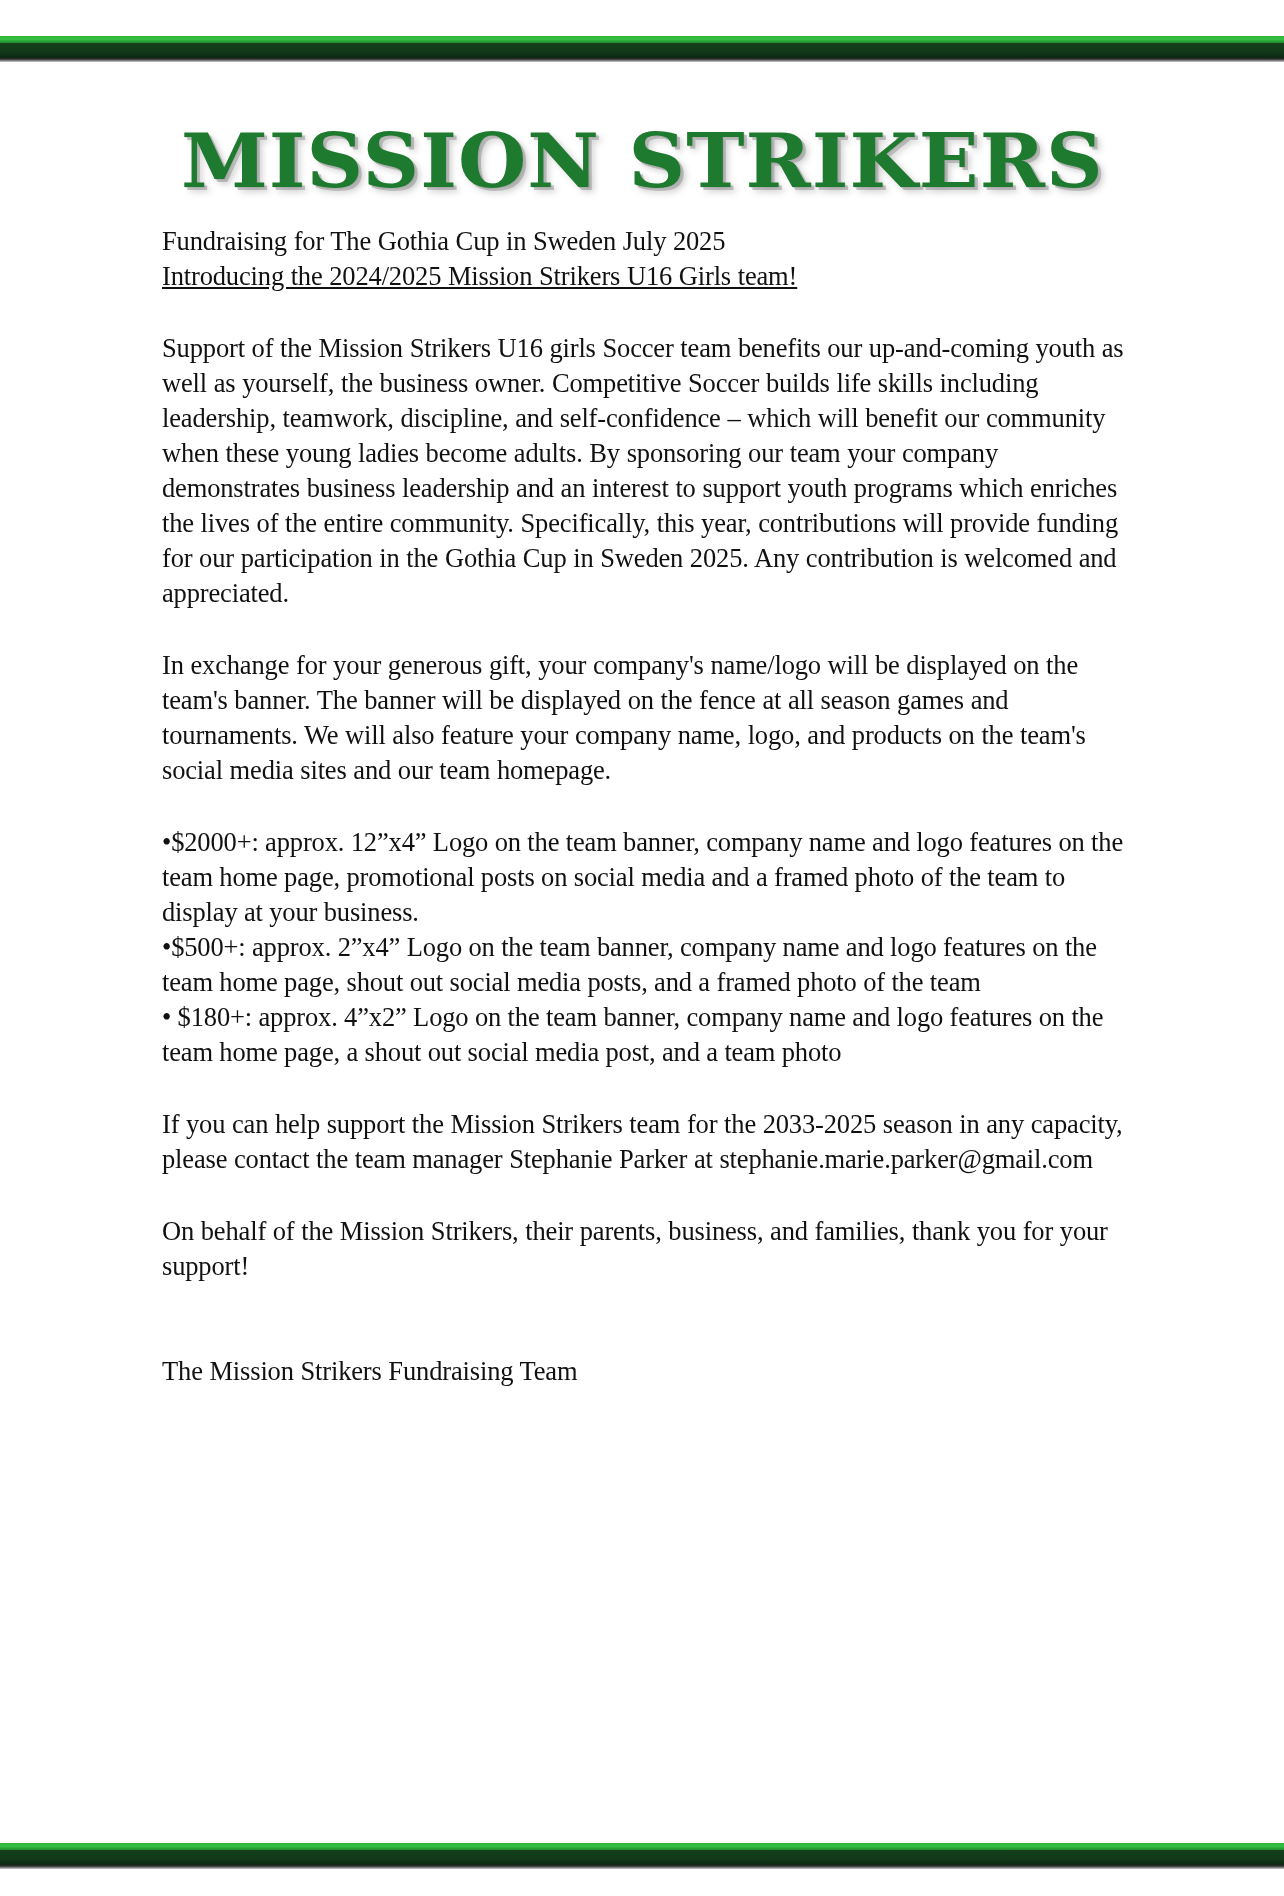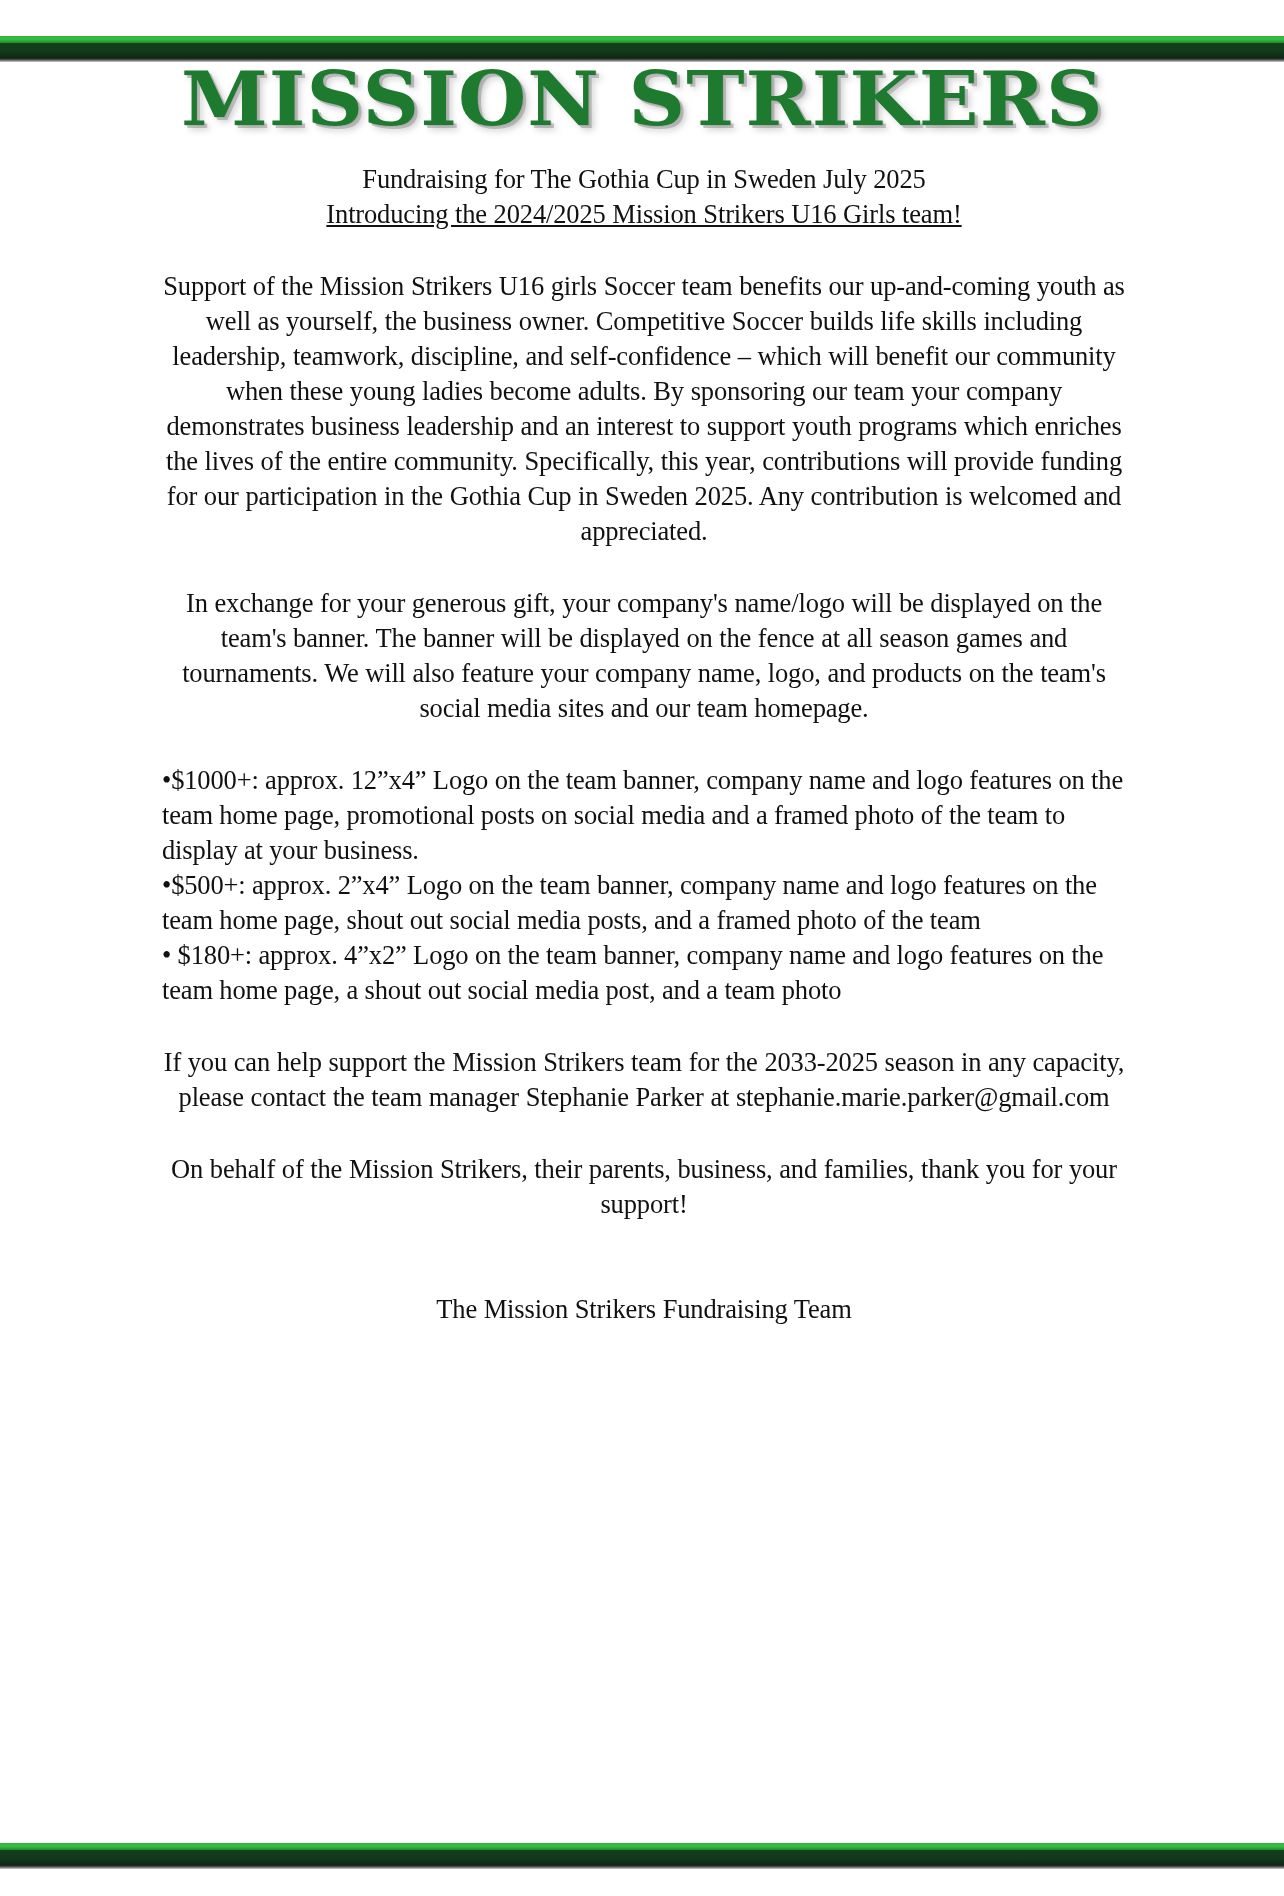--- a/index.html
+++ b/index.html
@@ -52,20 +52,21 @@
   .sheet {
     position: absolute;
     left: 0;
     top: 62px;
     width: 1284px;
   }
 
   
   .title-wrap {
     text-align: center;
+    padding-top: 62px;
     padding-bottom: 26px;
   }
   .doc-title {
     display: inline-block;
     font-family: "DejaVu Serif", "Liberation Serif", serif;
     font-weight: 700;
     font-size: 74px;
     line-height: 1;
     letter-spacing: 1px;
     color: #1e7a2e;
@@ -81,21 +82,21 @@
   
   .body-col {
     margin: 0 auto;
     width: 964px;
     padding-left: 4px;
   }
   .para {
     font-size: 26.5px;
     line-height: 35px;
     margin: 0;
-    text-align: center;
+    text-align: left;
     letter-spacing: -0.15px;
     word-spacing: 0.2px;
   }
   .para + .para {
     margin-top: 35px;
   }
   .para-tight + .para-tight {
     margin-top: 0;
     text-decoration: underline;
   }
@@ -133,21 +134,21 @@
 
     <p class="para">Support of the Mission Strikers U16 girls Soccer team benefits our up-and-coming youth as well as yourself, the business owner. Competitive Soccer builds life skills including leadership, teamwork, discipline, and self-confidence – which will benefit our community when these young ladies become adults. By sponsoring our team your company demonstrates business leadership and an interest to support youth programs which enriches the lives of the entire community.  Specifically, this year, contributions will provide funding for our participation in the Gothia Cup in Sweden 2025.  Any contribution is welcomed and appreciated.</p>
 
     <div class="spacer-md"></div>
 
     <p class="para">In exchange for your generous gift, your company's name/logo will be displayed on the team's banner. The banner will be displayed on the fence at all season games and tournaments. We will also feature your company name, logo, and products on the team's social media sites and our team homepage.</p>
 
     <div class="spacer-md"></div>
 
     <div>
-      <p class="bullet-line">•$1000+: approx. 12”x4” Logo on the team banner, company name and logo features on the team home page, promotional posts on social media and a framed photo of the team to display at your business.</p>
+      <p class="bullet-line">•$2000+: approx. 12”x4” Logo on the team banner, company name and logo features on the team home page, promotional posts on social media and a framed photo of the team to display at your business.</p>
       <p class="bullet-line">•$500+: approx. 2”x4” Logo on the team banner, company name and logo features on the team home page, shout out social media posts, and a framed photo of the team</p>
       <p class="bullet-line">• $180+: approx. 4”x2” Logo on the team banner, company name and logo features on the team home page, a shout out social media post, and a team photo</p>
     </div>
 
     <div class="spacer-md"></div>
 
     <p class="para">If you can help support the Mission Strikers team for the 2033-2025 season in any capacity, please contact the team manager Stephanie Parker at stephanie.marie.parker@gmail.com</p>
 
     <div class="spacer-md"></div>
 

